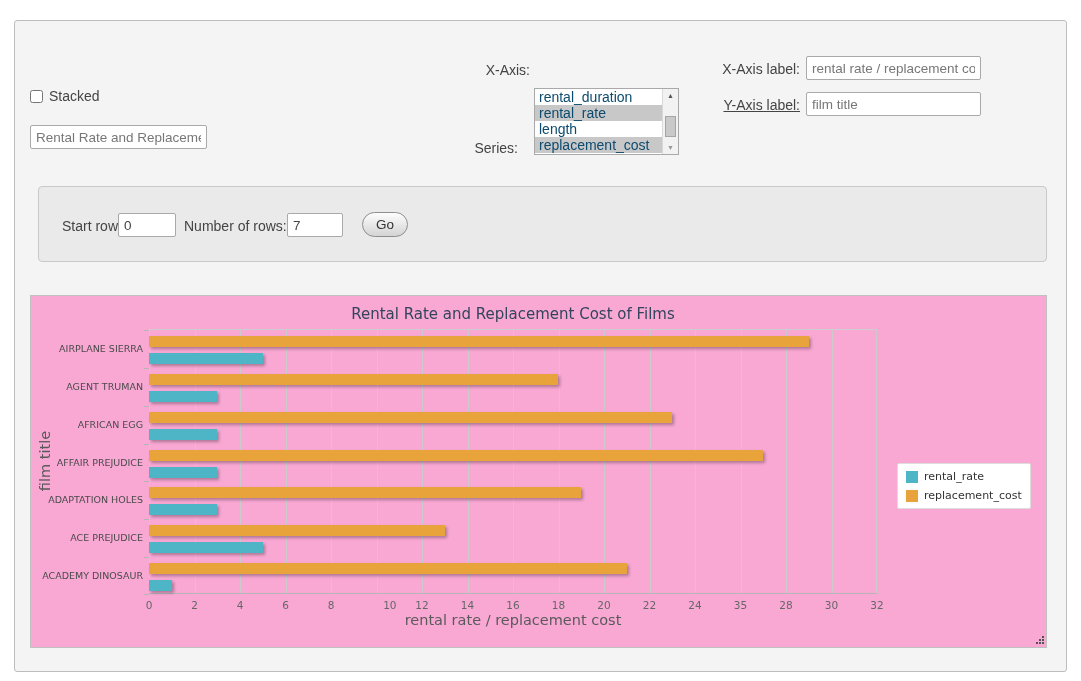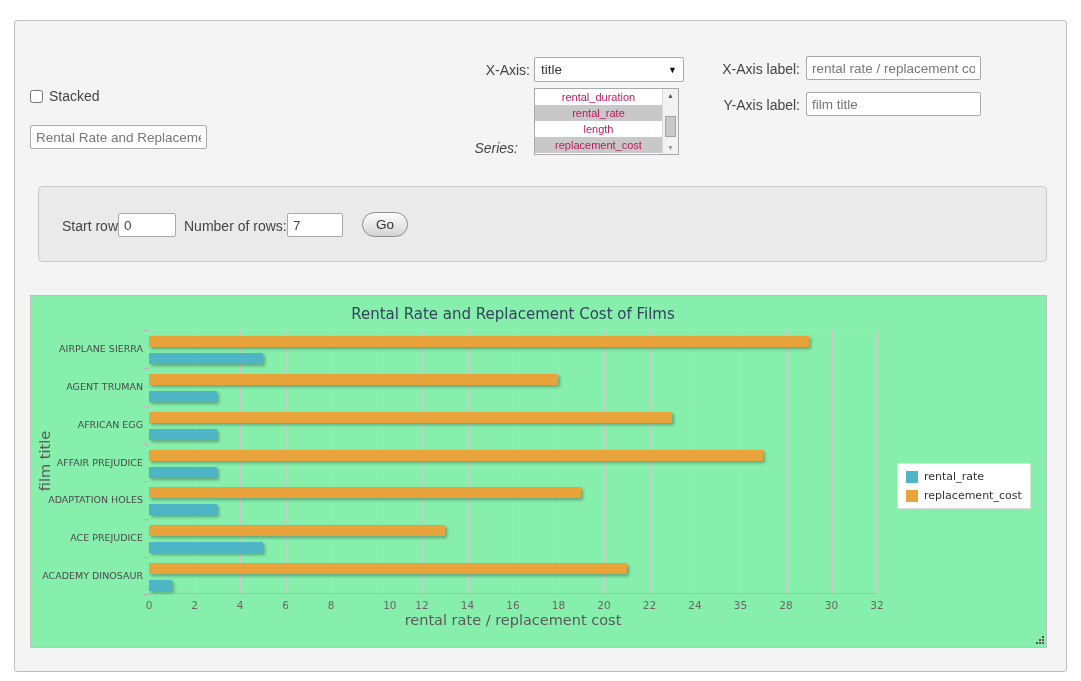--- a/index.html
+++ b/index.html
@@ -25,35 +25,35 @@
             font-family:"Liberation Sans", sans-serif; font-size:13.5px; color:#777; padding:2px 5px; height:24px; }
   .tinput.dark { color:#444; }
 
   .selectbox { position:absolute; left:534px; top:57px; width:150px; height:25px; background:#fff;
                border:1px solid #a9a9a9; border-radius:2px; font-size:13.5px; color:#333;
                display:flex; align-items:center; padding:0 6px; cursor:default; }
   .selectbox .arrow { margin-left:auto; font-size:9px; color:#111; }
 
   .listbox { position:absolute; left:534px; top:88px; width:145px; height:67px; background:#fff;
              border:1px solid #a9a9a9; overflow:hidden; }
-  .opt { font-size:11px; color:#be185d; padding:0 4px; height:16px; line-height:16px; white-space:nowrap;text-align:center; }
+  .opt { font-size:14px; color:#0c4a6e; padding:0 4px; height:16px; line-height:16px; white-space:nowrap; }
   .opt.sel { background:#c8c8c8; }
   .scrollbar { position:absolute; right:0; top:0; width:16px; height:65px; background:#f2f2f2; border-left:1px solid #d9d9d9; }
   .scroll-btn { height:13px; text-align:center; font-size:7px; line-height:13px; color:#555; }
   .scroll-btn.down { position:absolute; bottom:0; width:100%; color:#999; }
   .scroll-thumb { position:absolute; left:2px; top:27px; width:11px; height:21px; background:#c9c9c9; border:1px solid #a5a5a5; }
 
   .rows-panel { position:absolute; left:38px; top:186px; width:1009px; height:76px;
                 background:#eaeaea; border:1px solid #c9c9c9; border-radius:4px; }
   .go-btn { position:absolute; left:362px; top:212px; height:25px; padding:0 13px;
             border:1px solid #8e8e8e; border-radius:13px; font-family:"Liberation Sans",sans-serif;
             font-size:13.5px; color:#333; background:linear-gradient(#fdfdfd,#d4d4d4); cursor:pointer; }
 
   .chart-panel { position:absolute; left:30px; top:295px; width:1017px; height:353px;
-                 background:#86efac; border:1px solid #c0c0c0; }
+                 background:#f9a8d4; border:1px solid #c0c0c0; }
   .chart-font { font-family:"DejaVu Sans", sans-serif; }
   .chart-title { position:absolute; left:118px; top:9px; width:728px; text-align:center;
                  font-size:15px; color:#32455c; }
   .plot { position:absolute; left:118px; top:33px; width:728px; height:265px;
           border-top:1px solid #cdcdcd; border-bottom:1px solid #b5b5b5; }
   .gridline { position:absolute; top:0; width:1px; height:100%; background:#cbcbcb; }
   .cat-tick { position:absolute; left:-5px; width:5px; height:1px; background:#b5b5b5; }
   .bar { position:absolute; height:11px; box-shadow:2px 2px 3px rgba(0,0,0,0.3); }
   .cat-label { position:absolute; left:-116px; width:110px; text-align:right; font-size:9.5px;
                color:#4a4a4a; line-height:12px; height:12px; white-space:nowrap; }
@@ -77,43 +77,39 @@
 
 
   <div class="chk-row">
     <input type="checkbox" style="">
     <label>Stacked</label>
   </div>
 
   <input class="tinput" style="left: 30px; top: 125px; width: 177px;" value="Rental Rate and Replacemer">
 
   <div class="ctl-label r" style="left:455px; top:62px; width:75px;">X-Axis:</div>
-  <div class="selectbox">
-    <span>title</span>
-    <span class="arrow">▼</span>
-  </div>
-
-  <div class="ctl-label r" style="left:443px; top:140px; width:75px;font-style:italic;">Series:</div>
+
+  <div class="ctl-label r" style="left:443px; top:140px; width:75px;">Series:</div>
   <div class="listbox">
     <div id="series-options" style="margin-right:16px;">
         <div class="opt">rental_duration</div>
         <div class="opt sel">rental_rate</div>
         <div class="opt">length</div>
         <div class="opt sel">replacement_cost</div>
       </div>
     <div class="scrollbar">
       <div class="scroll-btn">▲</div>
       <div class="scroll-thumb"></div>
       <div class="scroll-btn down">▼</div>
     </div>
   </div>
 
   <div class="ctl-label r" style="left:700px; top:61px; width:100px;">X-Axis label:</div>
   <input class="tinput" style="left: 806px; top: 56px; width: 175px;" value="rental rate / replacement cost">
-  <div class="ctl-label r" style="left:700px; top:97px; width:100px;">Y-Axis label:</div>
+  <div class="ctl-label r" style="left:700px; top:97px; width:100px;text-decoration:underline;">Y-Axis label:</div>
   <input class="tinput" style="left: 806px; top: 92px; width: 175px;" value="film title">
 
   <div class="rows-panel"></div>
   <div class="ctl-label" style="left:62px; top:218px;">Start row:</div>
   <input class="tinput dark" style="left: 118px; top: 213px; width: 58px;" value="0">
   <div class="ctl-label" style="left:184px; top:218px;">Number of rows:</div>
   <input class="tinput dark" style="left: 287px; top: 213px; width: 56px;" value="7">
   <button class="go-btn">Go</button>
 
   <div class="chart-panel chart-font">

